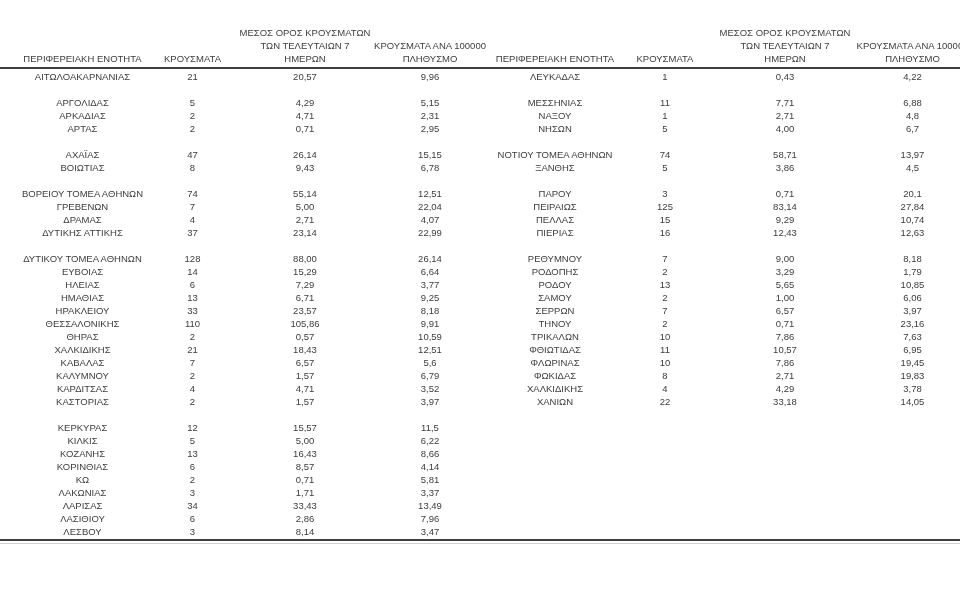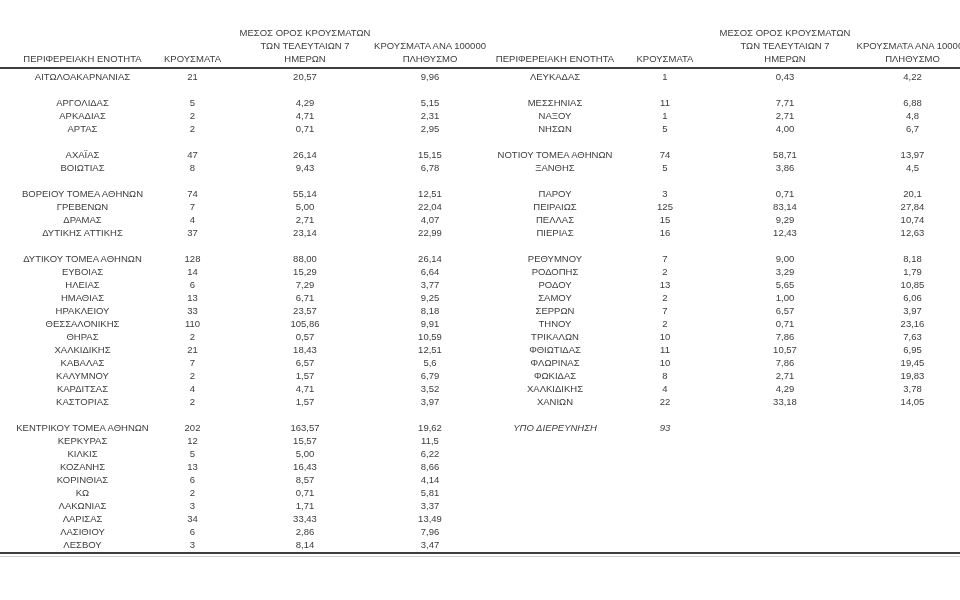--- a/index.html
+++ b/index.html
@@ -321,31 +321,20 @@
         <div class="cell">1,57</div>
         <div class="cell">3,97</div>
         <div class="cell"></div>
         <div class="cell">ΧΑΝΙΩΝ</div>
         <div class="cell">22</div>
         <div class="cell">33,18</div>
         <div class="cell">14,05</div>
       </div>
       <div class="grid row spacer"></div>
       <div class="grid row">
-        <div class="cell">ΚΕΝΤΡΙΚΟΥ ΤΟΜΕΑ ΑΘΗΝΩΝ</div>
-        <div class="cell">202</div>
-        <div class="cell">163,57</div>
-        <div class="cell">19,62</div>
-        <div class="cell"></div>
-        <div class="cell italic">ΥΠΟ ΔΙΕΡΕΥΝΗΣΗ</div>
-        <div class="cell italic">93</div>
-        <div class="cell italic"></div>
-        <div class="cell italic"></div>
-      </div>
-      <div class="grid row">
         <div class="cell">ΚΕΡΚΥΡΑΣ</div>
         <div class="cell">12</div>
         <div class="cell">15,57</div>
         <div class="cell">11,5</div>
         <div class="cell"></div>
         <div class="cell"></div>
         <div class="cell"></div>
         <div class="cell"></div>
         <div class="cell"></div>
       </div>

